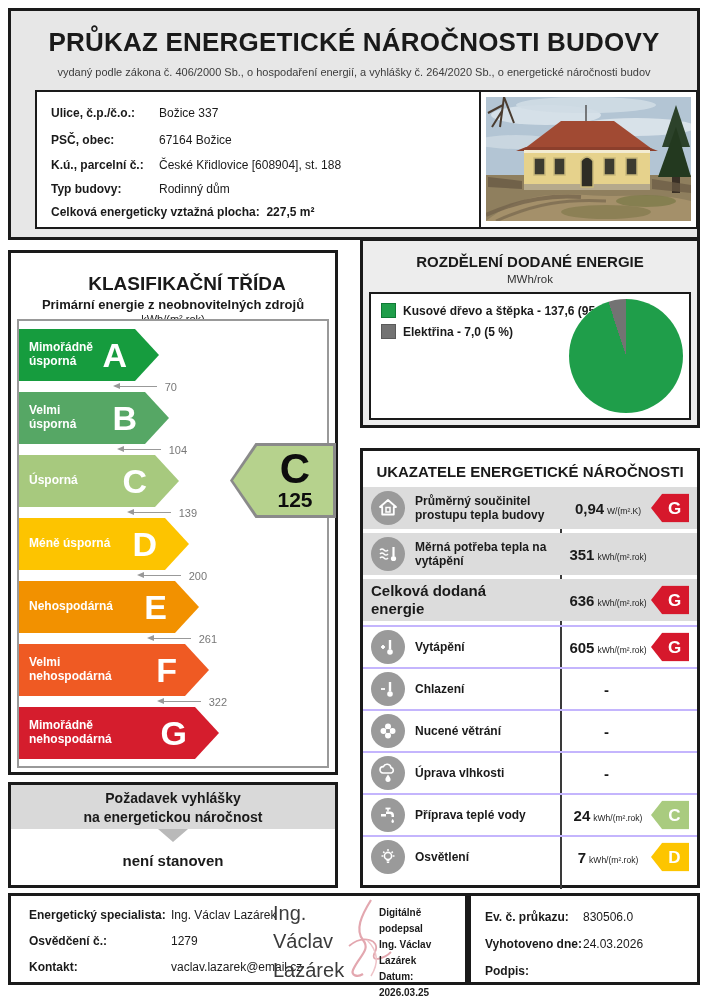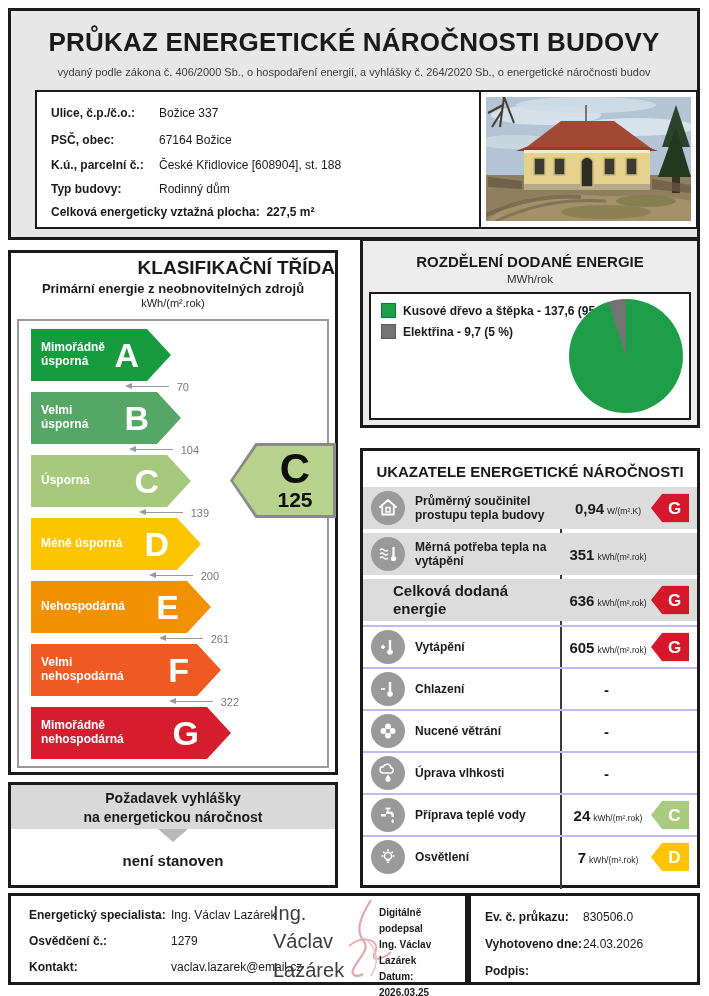--- a/index.html
+++ b/index.html
@@ -11,24 +11,24 @@
   .main-title{text-align:center;font-size:26px;font-weight:bold;margin-top:16px;letter-spacing:.2px;}
   .main-subtitle{text-align:center;font-size:11px;color:#3c3c3c;margin-top:8px;}
   .info-box{position:absolute;left:24px;top:79px;width:455px;height:139px;background:#fff;border:2px solid #1a1a1a;box-sizing:border-box;font-size:12px;}
   .info-row{position:absolute;left:14px;}
   .info-label{font-weight:bold;display:inline-block;width:108px;}
   .info-area{position:absolute;left:14px;top:113px;font-weight:bold;}
   .photo-box{position:absolute;left:468px;top:79px;width:219px;height:139px;background:#fff;border:2px solid #1a1a1a;box-sizing:border-box;padding:5px;}
 
   
   .class-box{left:8px;top:250px;width:330px;height:525px;}
-  .class-title{text-align:right;font-size:19px;font-weight:bold;margin-top:4px;padding-left:28px;}
+  .class-title{text-align:center;font-size:19px;font-weight:bold;margin-top:20px;padding-left:28px;}
   .class-subtitle{text-align:center;font-size:13px;font-weight:bold;margin-top:2px;}
   .class-unit{text-align:center;font-size:11px;margin-top:1px;color:#222;}
-  .scale-box{position:absolute;left:6px;top:66px;width:312px;height:449px;box-sizing:border-box;border:2px solid #999;background:#fff;padding:8px 12px;}
+  .scale-box{position:absolute;left:6px;top:66px;width:312px;height:449px;box-sizing:border-box;border:2px solid #999;background:#fff;padding:8px 0;}
   .bar{position:relative;height:52px;display:flex;align-items:center;color:#fff;
        clip-path:polygon(0 0, calc(100% - 24px) 0, 100% 50%, calc(100% - 24px) 100%, 0 100%);}
   .bar-label{flex:1;padding-left:10px;font-size:12px;font-weight:bold;line-height:1.15;white-space:pre-line;}
   .bar-letter{font-size:34px;font-weight:bold;margin-right:32px;line-height:1;}
   .cls-A{background:#169c3e;} .cls-B{background:#56a765;} .cls-C{background:#a7c97e;}
   .cls-D{background:#fdc400;gap:20px;} .cls-E{background:#f29100;} .cls-F{background:#ef5a23;} .cls-G{background:#d51d2d;}
   .thr{display:flex;align-items:center;justify-content:flex-end;height:11px;font-size:11px;color:#787878;}
   .thr-line{position:relative;width:42px;height:1.5px;background:#999;margin-right:8px;}
   .thr-line::before{content:"";position:absolute;left:-2px;top:-2.5px;border-top:3.5px solid transparent;border-bottom:3.5px solid transparent;border-right:7px solid #999;}
   .current-arrow{position:absolute;left:219px;top:190px;width:106px;height:75px;
@@ -59,21 +59,21 @@
   
   .ind-box{left:360px;top:448px;width:340px;height:440px;}
   .ind-title{text-align:center;font-size:15px;font-weight:bold;margin-top:12px;}
   .ind-rows{position:absolute;left:0;top:36px;width:334px;height:402px;}
   .ind-divider{position:absolute;left:197px;top:0;bottom:0;width:2px;background:#3a3a3a;}
   .ind-row{position:relative;display:flex;align-items:center;height:42px;box-sizing:border-box;}
   .ind-row.shaded{background:#dcdcdc;margin-bottom:4px;}
   .ind-row.lined{border-top:2px solid #c4b5fd;}
   .icon-circle{width:34px;height:34px;border-radius:50%;background:#9a9a9a;margin-left:8px;display:flex;align-items:center;justify-content:center;flex:0 0 auto;}
   .ind-label{margin-left:10px;font-size:12px;font-weight:bold;line-height:1.2;width:135px;}
-  .ind-label.big{font-size:15px;margin-left:30px;width:170px;}
+  .ind-label.big{font-size:15px;margin-left:8px;width:170px;}
   .ind-right{position:absolute;left:199px;right:0;top:0;bottom:0;display:flex;align-items:center;}
   .ind-value-group{width:92px;display:flex;justify-content:center;align-items:baseline;}
   .ind-value{font-size:15px;font-weight:bold;}
   .ind-unit{font-size:8.5px;color:#222;margin-left:3px;}
   .grade-badge{position:absolute;right:8px;top:50%;transform:translateY(-50%);width:38px;height:29px;
        clip-path:polygon(0 50%,30% 0,100% 0,100% 100%,30% 100%);color:#fff;font-weight:bold;font-size:17px;
        display:flex;align-items:center;justify-content:center;padding-left:9px;box-sizing:border-box;}
   .grade-G{background:#d6182c;} .grade-C{background:#a9cb7f;} .grade-D{background:#fdc500;}
 
   
@@ -221,21 +221,21 @@
     <div class="pie-title">ROZDĚLENÍ DODANÉ ENERGIE</div>
     <div class="pie-unit">MWh/rok</div>
     <div class="pie-inner">
       <div class="legend">
         <div class="legend-item">
             <span class="swatch swatch-green"></span>
             <span>Kusové dřevo a štěpka - 137,6 (95 %)</span>
           </div>
         <div class="legend-item">
             <span class="swatch swatch-gray"></span>
-            <span>Elektřina - 9,7 (5 %)</span>
+            <span>Elektřina - 7,0 (5 %)</span>
           </div>
       </div>
       <div class="pie"></div>
     </div>
   </div>
 
   <div class="box ind-box">
     <div class="ind-title">UKAZATELE ENERGETICKÉ NÁROČNOSTI</div>
     <div class="ind-rows">
       <div class="ind-divider"></div>

